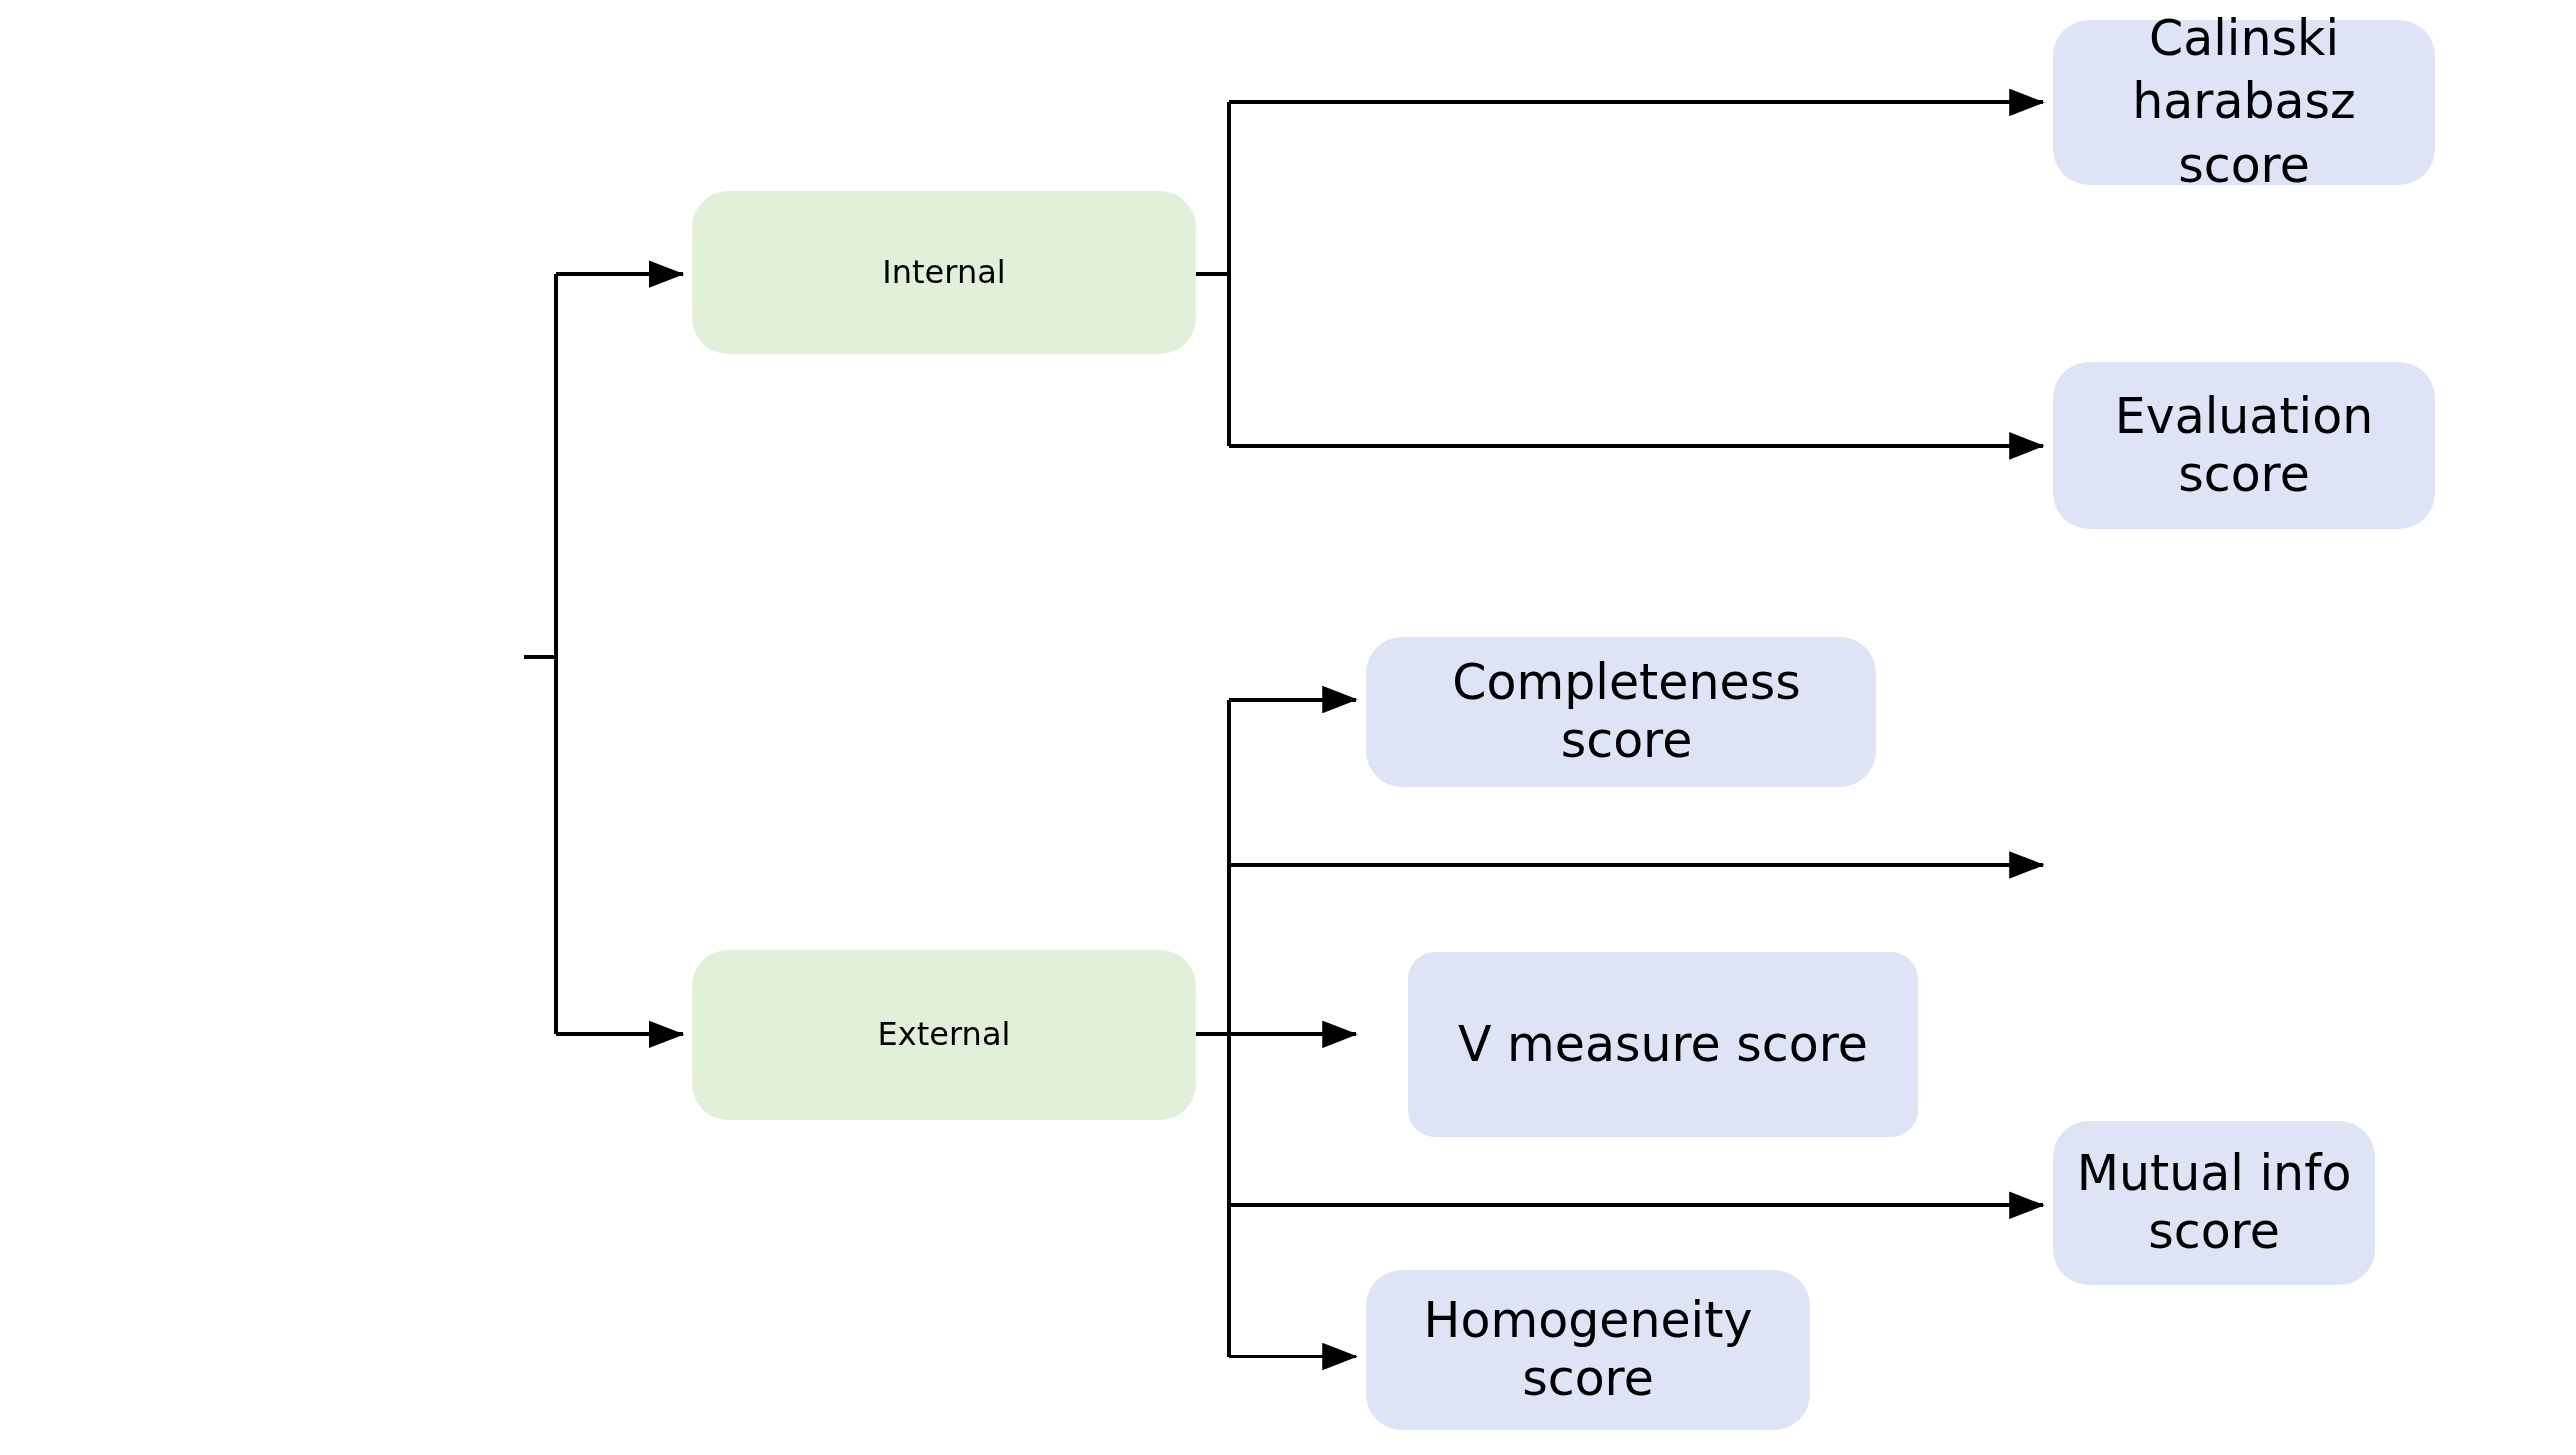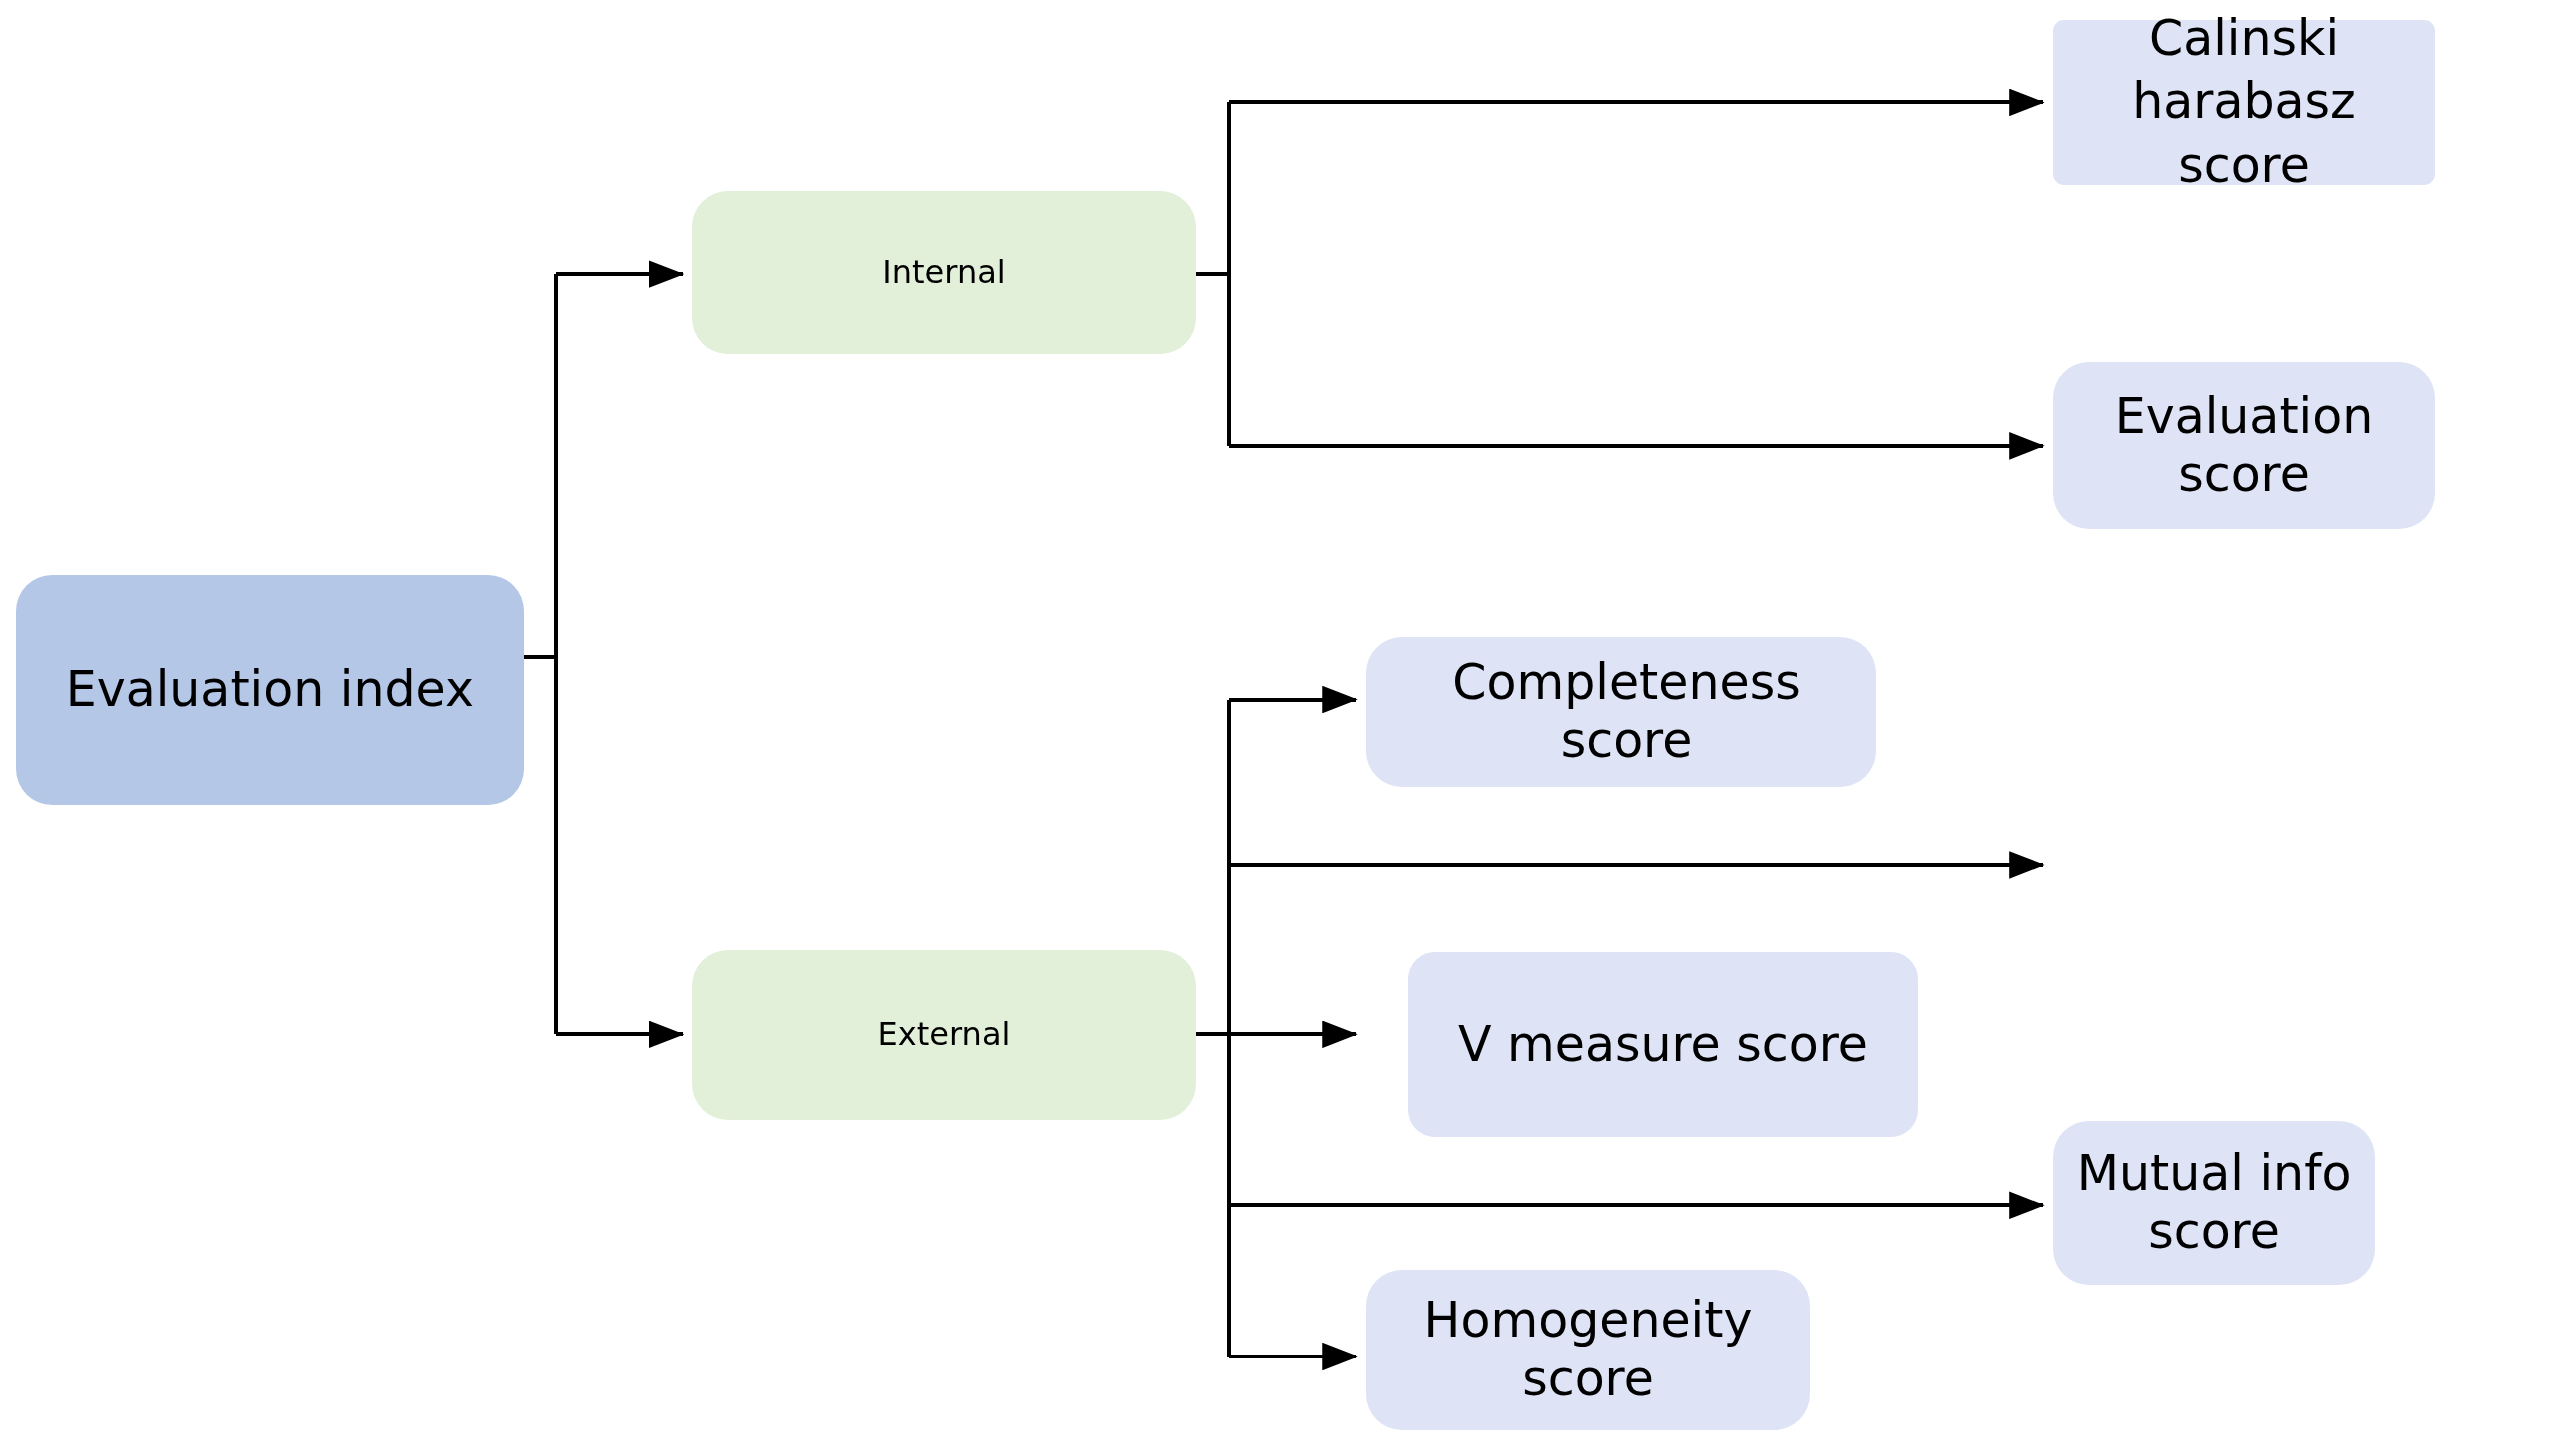--- a/index.html
+++ b/index.html
@@ -48,21 +48,20 @@
   .node.branch {
     background: #E2EFD9;
     font-size: 32px;
   }
   .node.leaf {
     background: #DEE4F5;
     font-size: 49px;
   }
   .node.two-line {
     line-height: 1.30;
-    border-radius: 11px;
   }
 </style>
 </head>
 <body>
 
 <div id="diagram-root">
 
   <svg id="connector-layer" viewBox="0 0 3269 1847" width="2576" height="1455" xmlns="http://www.w3.org/2000/svg">
     <defs>
       <marker id="arrowhead" markerWidth="9" markerHeight="7" refX="8.6" refY="3.5" orient="auto" markerUnits="strokeWidth">
@@ -97,23 +96,20 @@
       <path d="M 1560 1098 L 2593 1098" marker-end="url(#arrowhead)"></path>
 
       <path d="M 1560 1313 L 1721 1313" marker-end="url(#arrowhead)"></path>
 
       <path d="M 1560 1530 L 2593 1530" marker-end="url(#arrowhead)"></path>
 
       <path d="M 1560 1722 L 1721 1722" marker-end="url(#arrowhead)"></path>
     </g>
   </svg>
 
-  <div class="node root" style="left:15.8px; top:575px; width:508px; height:230px;">
-    <span class="node-label">Evaluation index</span>
-  </div>
 
   <div class="node branch" style="left:692px; top:191px; width:504px; height:163px;">
     <span class="node-label">Internal</span>
   </div>
 
   <div class="node branch" style="left:692px; top:950px; width:504px; height:170px;">
     <span class="node-label">External</span>
   </div>
 
   <div class="node leaf two-line" style="left:2053px; top:19.7px; width:382px; height:165px;">

